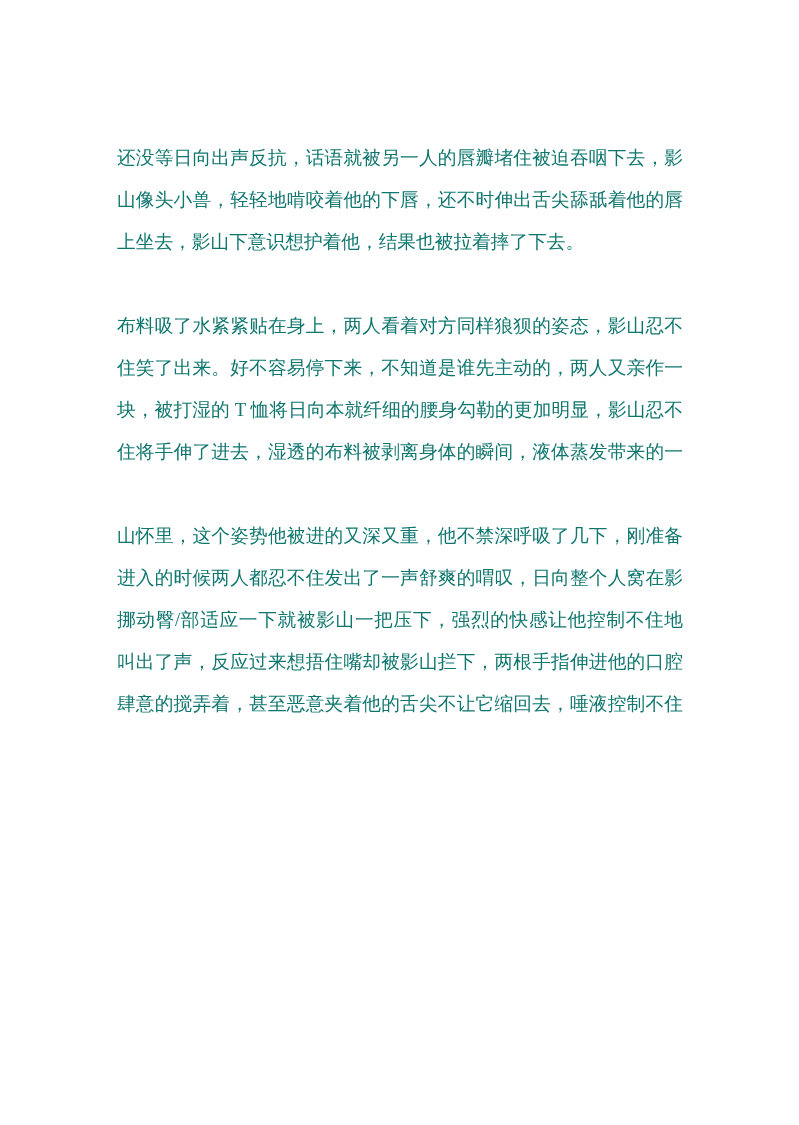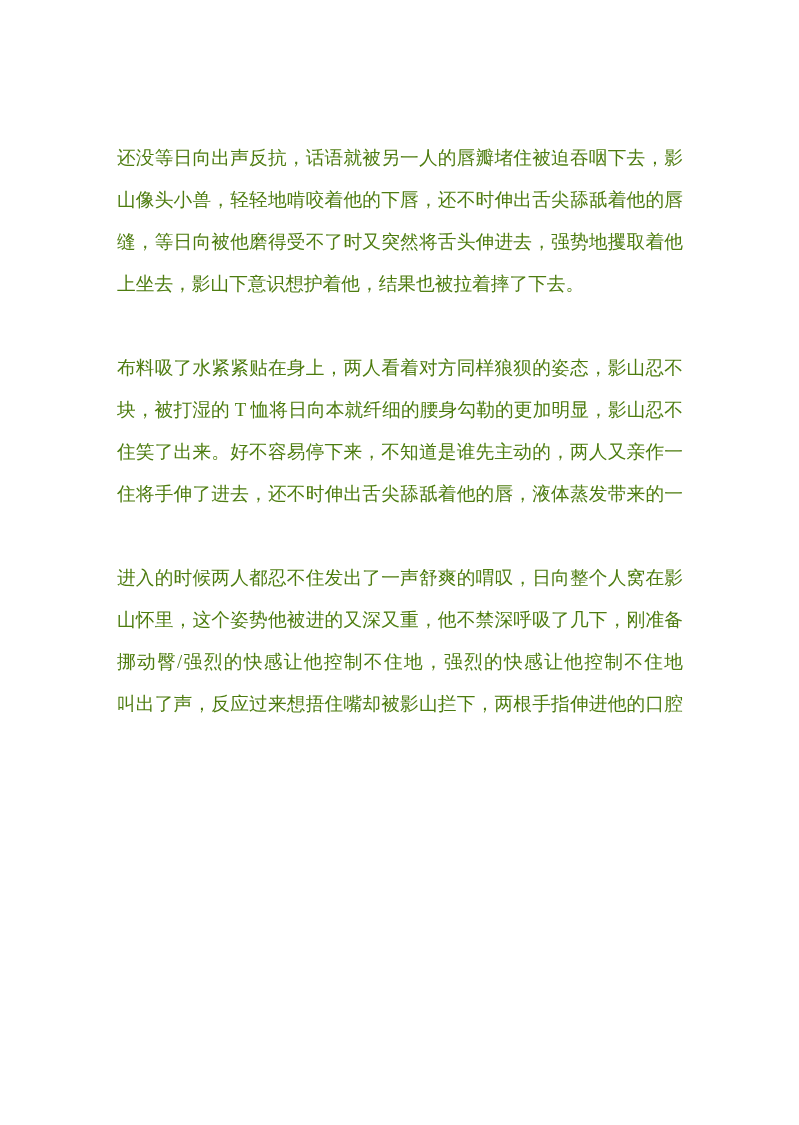--- a/index.html
+++ b/index.html
@@ -14,51 +14,51 @@
     box-sizing: border-box;
     padding: 137px 116px 0 117px;
   }
   .paragraph { margin: 0; }
   .paragraph + .paragraph { margin-top: 42px; }
   .line {
     font-family: "Liberation Serif", "DejaVu Serif", serif;
     font-size: 18.7px;
     line-height: 42px;
     height: 42px;
-    color: #4d7c0f;
+    color: #0f766e;
     text-align: justify;
     text-align-last: justify;
     overflow: hidden;
   }
   .line--end {
     text-align: left;
     text-align-last: left;
   }
 </style>
 </head>
 <body>
 
 <div class="page">
   <div class="content">
 
     <div class="paragraph">
       <div class="line">还没等日向出声反抗，话语就被另一人的唇瓣堵住被迫吞咽下去，影</div>
       <div class="line">山像头小兽，轻轻地啃咬着他的下唇，还不时伸出舌尖舔舐着他的唇</div>
-      <div class="line">缝，等日向被他磨得受不了时又突然将舌头伸进去，强势地攫取着他</div>
       <div class="line line--end">上坐去，影山下意识想护着他，结果也被拉着摔了下去。</div>
     </div>
 
     <div class="paragraph">
       <div class="line">布料吸了水紧紧贴在身上，两人看着对方同样狼狈的姿态，影山忍不</div>
+      <div class="line">住笑了出来。好不容易停下来，不知道是谁先主动的，两人又亲作一</div>
       <div class="line">块，被打湿的 T 恤将日向本就纤细的腰身勾勒的更加明显，影山忍不</div>
-      <div class="line">住笑了出来。好不容易停下来，不知道是谁先主动的，两人又亲作一</div>
-      <div class="line">住将手伸了进去，还不时伸出舌尖舔舐着他的唇，液体蒸发带来的一</div>
+      <div class="line">住将手伸了进去，湿透的布料被剥离身体的瞬间，液体蒸发带来的一</div>
     </div>
 
     <div class="paragraph">
+      <div class="line">山怀里，这个姿势他被进的又深又重，他不禁深呼吸了几下，刚准备</div>
       <div class="line">进入的时候两人都忍不住发出了一声舒爽的喟叹，日向整个人窝在影</div>
-      <div class="line">山怀里，这个姿势他被进的又深又重，他不禁深呼吸了几下，刚准备</div>
-      <div class="line">挪动臀/强烈的快感让他控制不住地，强烈的快感让他控制不住地</div>
+      <div class="line">挪动臀/部适应一下就被影山一把压下，强烈的快感让他控制不住地</div>
       <div class="line">叫出了声，反应过来想捂住嘴却被影山拦下，两根手指伸进他的口腔</div>
+      <div class="line">肆意的搅弄着，甚至恶意夹着他的舌尖不让它缩回去，唾液控制不住</div>
     </div>
 
   </div>
 </div>
 
 </body></html>

